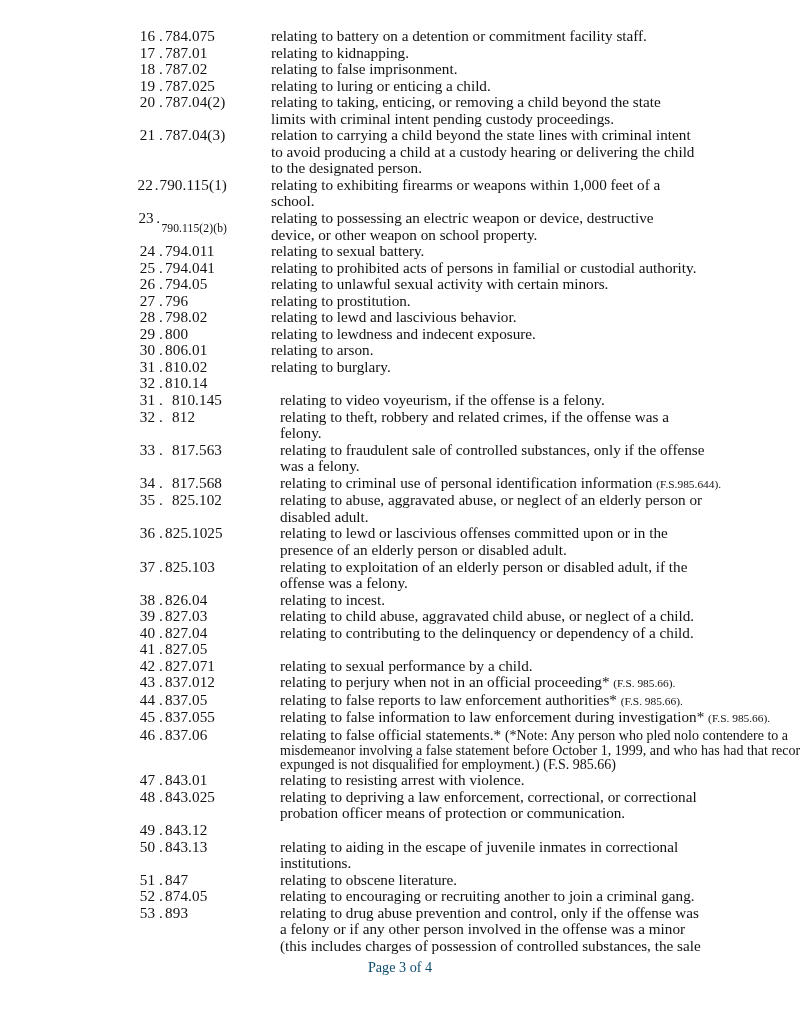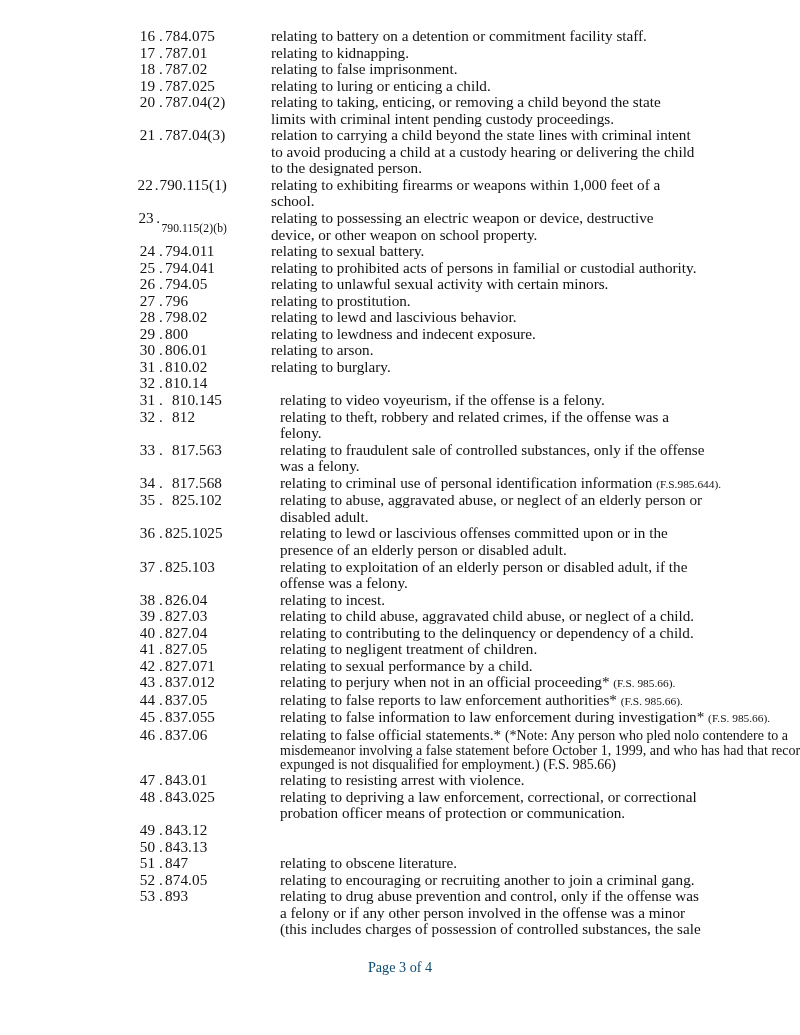--- a/index.html
+++ b/index.html
@@ -394,23 +394,20 @@
         <div class="desc-col">
           <span class="line"><span>relating to contributing to the delinquency or dependency of a child.</span></span>
         </div>
       </div>
       <div class="entry indent-desc">
         <div class="num-col">
           <span class="idx">41</span>
           <span class="dot">.</span>
           <span class="statute">827.05</span>
         </div>
-        <div class="desc-col">
-          <span class="line"><span>relating to negligent treatment of children.</span></span>
-        </div>
       </div>
       <div class="entry indent-desc">
         <div class="num-col">
           <span class="idx">42</span>
           <span class="dot">.</span>
           <span class="statute">827.071</span>
         </div>
         <div class="desc-col">
           <span class="line"><span>relating to sexual performance by a child.</span></span>
         </div>
@@ -484,20 +481,24 @@
           <span class="dot">.</span>
           <span class="statute">843.12</span>
         </div>
       </div>
       <div class="entry indent-desc">
         <div class="num-col">
           <span class="idx">50</span>
           <span class="dot">.</span>
           <span class="statute">843.13</span>
         </div>
+        <div class="desc-col">
+          <span class="line"><span>relating to aiding in the escape of juvenile inmates in correctional</span></span>
+          <span class="line"><span>institutions.</span></span>
+        </div>
       </div>
       <div class="entry indent-desc">
         <div class="num-col">
           <span class="idx">51</span>
           <span class="dot">.</span>
           <span class="statute">847</span>
         </div>
         <div class="desc-col">
           <span class="line"><span>relating to obscene literature.</span></span>
         </div>

